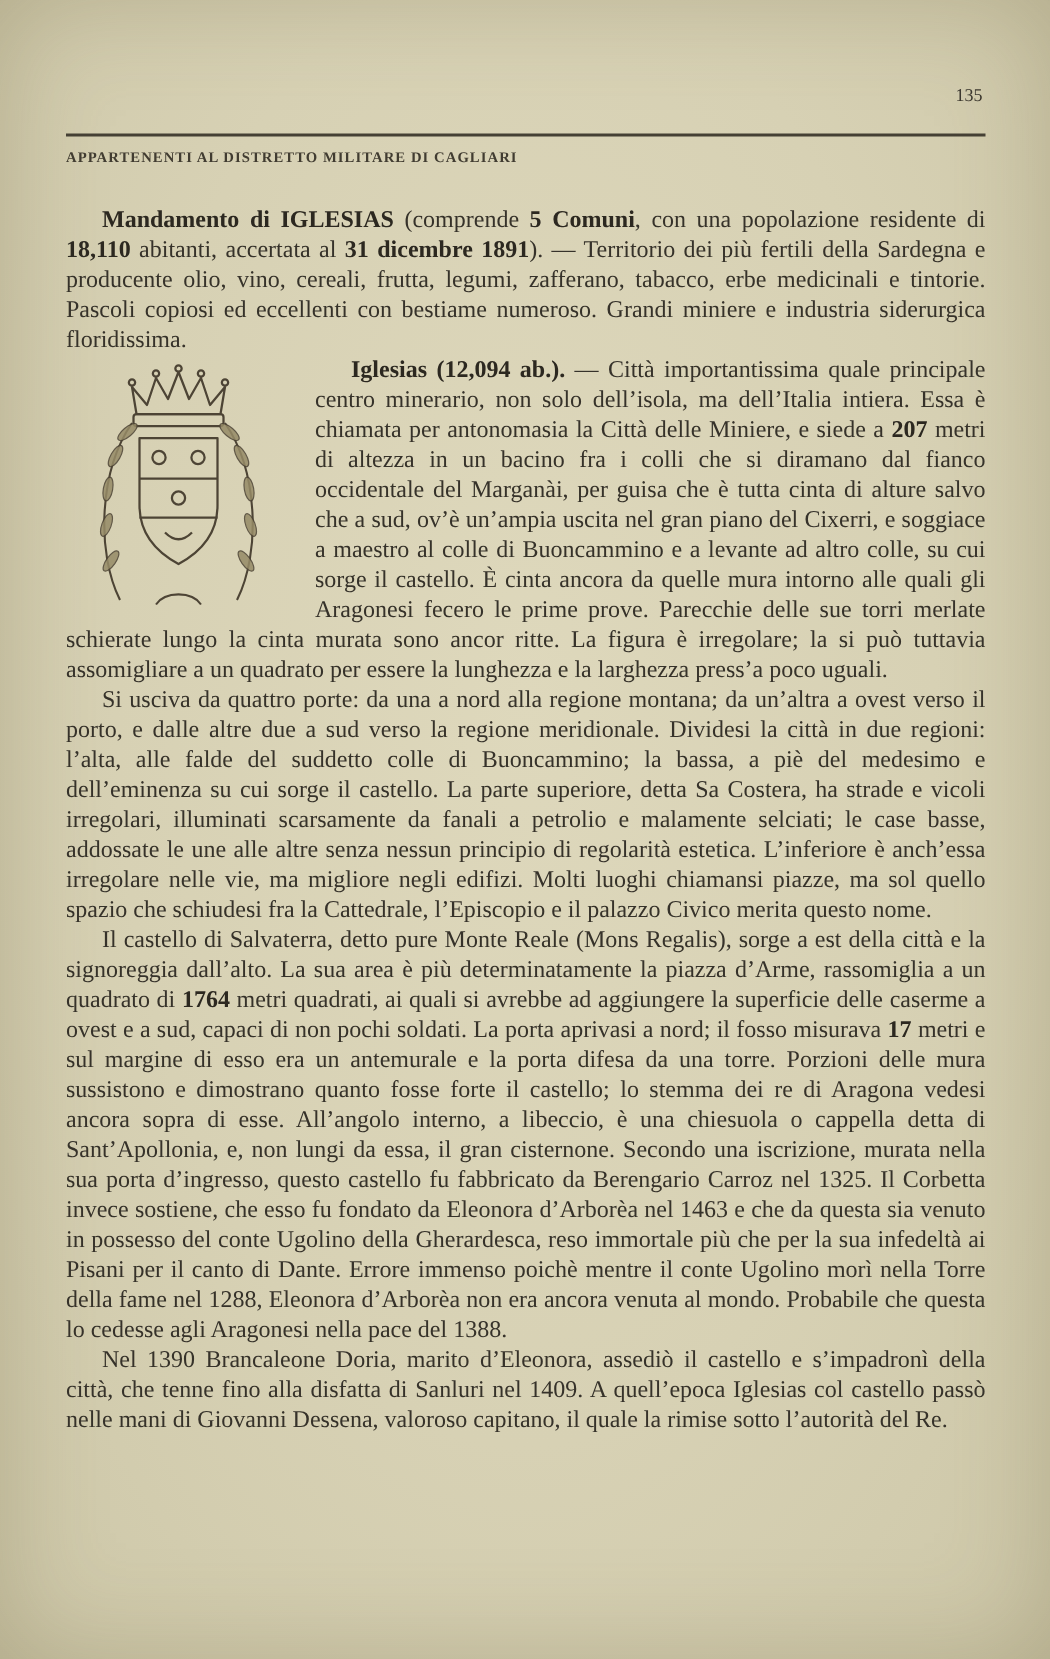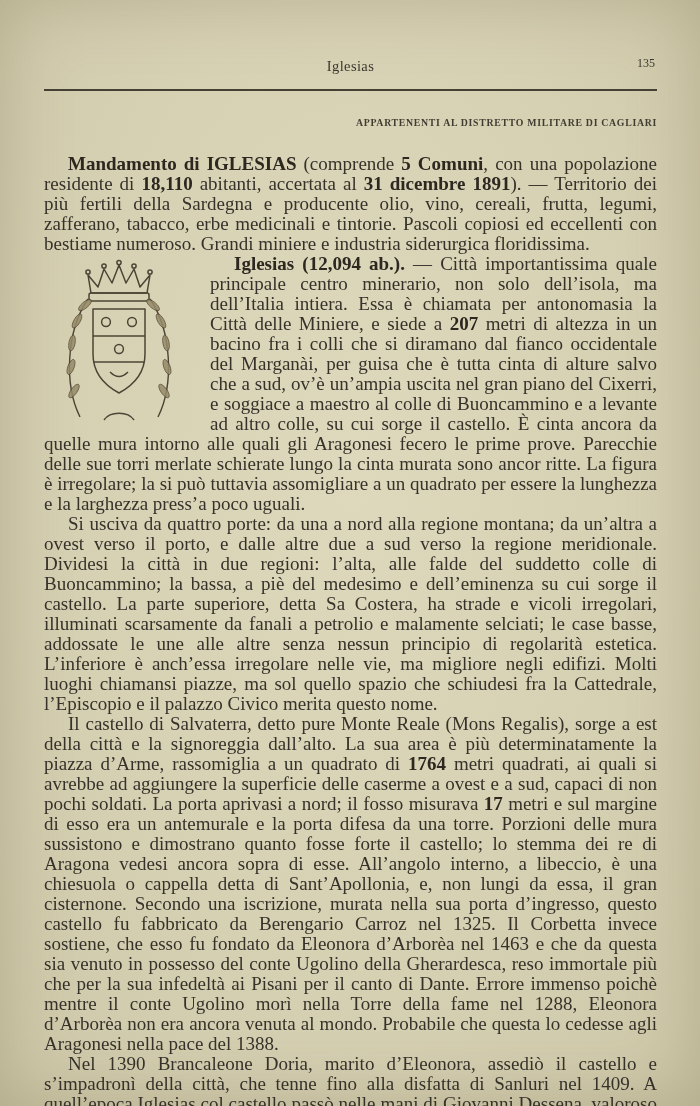--- a/index.html
+++ b/index.html
@@ -39,55 +39,54 @@
 
   .section-title {
     margin: 46px 0 0 0;
     text-align: center;
     font-size: 13.8px;
     font-weight: bold;
     letter-spacing: 0.9px;
     color: #39352b;
   }
   .section-subtitle {
-    margin: 26px 0 0 0;
-    text-align: right;
+    margin: 9px 0 0 0;
+    text-align: left;
     font-size: 9.8px;
     font-weight: bold;
     letter-spacing: 0.7px;
     color: #413c31;
   }
 
   .body-block { margin-top: 26px; }
   p.body-para {
     margin: 0;
     text-align: justify;
     text-indent: 24px;
-    font-size: 19px;
+    font-size: 16px;
     line-height: 20px;
     color: #36322a;
   }
   p.body-para .it { }
   p.body-para .bd { font-weight: bold; color: #2c2820; }
 
   .arms {
     float: left;
     width: 150px;
     height: 170px;
     margin: 5px 16px 3px 0;
   }
 </style>
 </head>
 <body>
 
 <div class="page">
   <div class="inner">
 
     <div class="running-head">
-      <span class="running-title">Iglesias</span>
       <span class="page-number">135</span>
     </div>
     <hr class="head-rule">
 
     <h2 class="section-subtitle">APPARTENENTI AL DISTRETTO MILITARE DI CAGLIARI</h2>
 
     <div class="body-block">
 
       <p class="body-para"><span class="bd">Mandamento di IGLESIAS</span><span> (comprende </span><span class="bd">5 Comuni</span><span>, con una popolazione residente di </span><span class="bd">18,110</span><span> abitanti, accertata al </span><span class="bd">31 dicembre 1891</span><span>). — Territorio dei più fertili della Sardegna e producente olio, vino, cereali, frutta, legumi, zafferano, tabacco, erbe medicinali e tintorie. Pascoli copiosi ed eccellenti con bestiame numeroso. Grandi miniere e industria siderurgica floridissima.</span></p>
 

